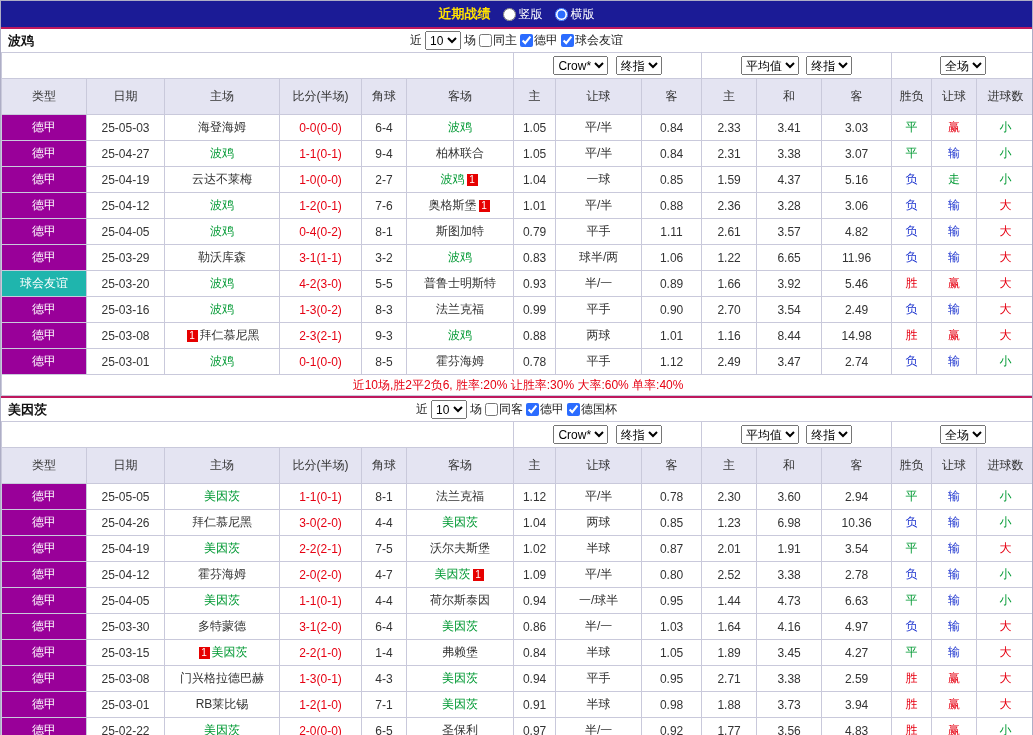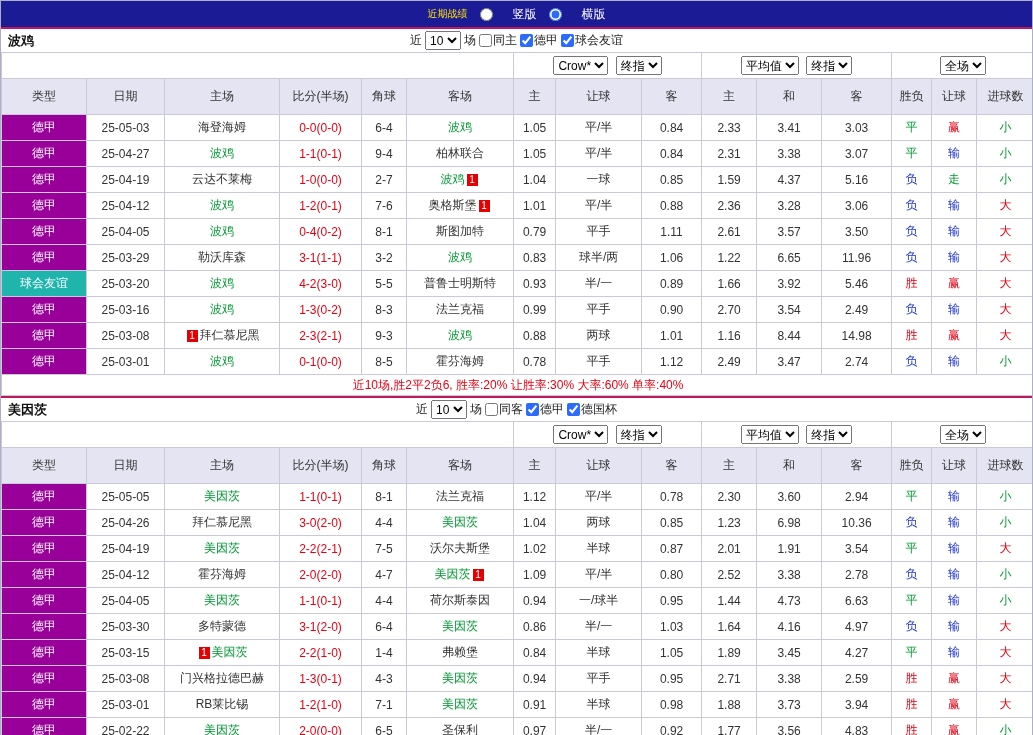--- a/index.html
+++ b/index.html
@@ -10,22 +10,22 @@
     font-size: 12px;
     color: #222;
     border: 1px solid #aeaec6;
   }
   .top-bar {
     height: 26px;
     background: var(--accent-bar, #1b1b96);
     display: flex; align-items: center; justify-content: center; gap: 12px;
     color: #fff;
   }
-  .bar-title { color: var(--title-text, #ffe100); font-weight: normal; font-size: 10px; }
-  .bar-radio { display: inline-flex; align-items: center; gap: 20px; cursor: pointer; color:#fff; }
+  .bar-title { color: var(--title-text, #ffe100); font-weight: bold; font-size: 13px; }
+  .bar-radio { display: inline-flex; align-items: center; gap: 3px; cursor: pointer; color:#fff; }
   .bar-radio input { accent-color: #2b6cff; }
 
   .section { border-top: 2px solid #be185d; }
   .filter-row { position: relative; height: 23px; display: flex; align-items: center; background:#fff; }
   .team-title { position: absolute; left: 7px; font-weight: bold; font-size: 13px; color:#111; }
   .filters { margin: 0 auto; display: flex; align-items: center; gap: 3px; }
   .filters select, .dd-cell select { font-size: 12px; height: 19px; font-family: inherit; }
   .filters label { display: inline-flex; align-items: center; cursor: pointer; }
   .filters input[type=checkbox] { width: 13px; height: 13px; accent-color: #2b6cff; margin-right: 1px; }
 
@@ -220,21 +220,21 @@
             <td class="date-cell">25-04-05</td>
             <td><span class="focus-team">波鸡</span></td>
             <td class="score-cell">0-4(0-2)</td>
             <td class="corner-cell">8-1</td>
             <td><span class="opp-team">斯图加特</span></td>
             <td class="odds">0.79</td>
             <td class="odds">平手</td>
             <td class="odds">1.11</td>
             <td class="odds">2.61</td>
             <td class="odds">3.57</td>
-            <td class="odds">3.50</td>
+            <td class="odds">4.82</td>
             <td class="t-blue">负</td>
             <td class="t-blue">输</td>
             <td class="t-red">大</td>
           </tr>
           <tr>
             <td class="type-cell type-league">德甲</td>
             <td class="date-cell">25-03-29</td>
             <td><span class="opp-team">勒沃库森</span></td>
             <td class="score-cell">3-1(1-1)</td>
             <td class="corner-cell">3-2</td>

